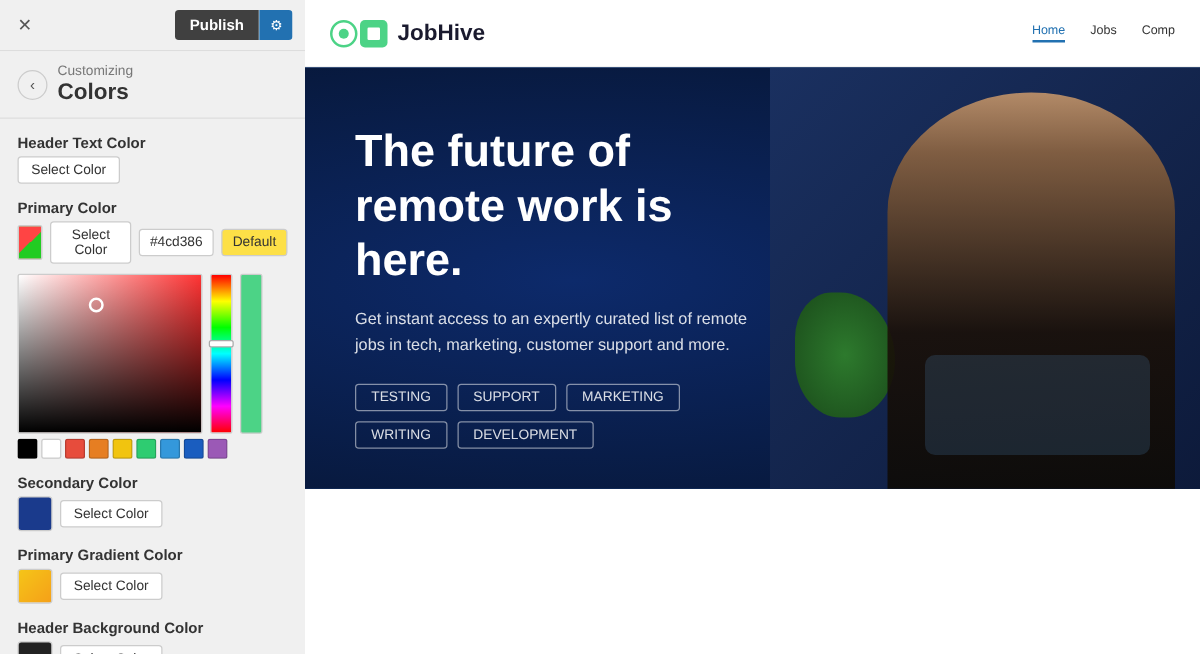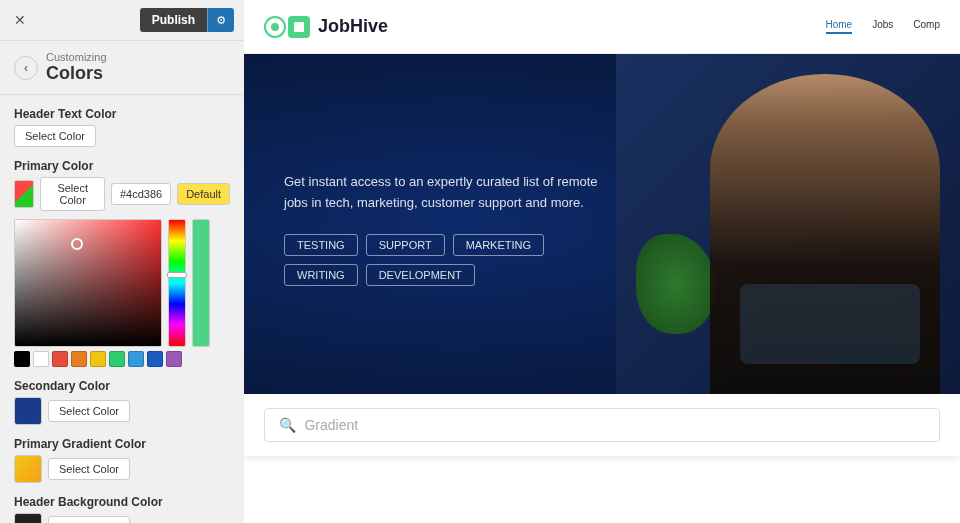--- a/index.html
+++ b/index.html
@@ -247,21 +247,21 @@
 
     .color-row-inline {
       display: flex;
       align-items: center;
       gap: 6px;
     }
 
     
     .right-panel {
       flex: 1;
-      height: 523px;
+      height: 391px;
       overflow: hidden;
       position: relative;
       background: #fff;
     }
 
     
     .site-nav {
       background: white;
       display: flex;
       align-items: center;
@@ -508,20 +508,21 @@
     <div class="site-nav-links">
       <span class="nav-link active">Home</span>
       <span class="nav-link">Jobs</span>
       <span class="nav-link">Comp</span>
     </div>
   </div>
 
   <div class="site-hero">
     <div class="hero-bg"></div>
     <div class="hero-content">
+      <h1 class="hero-title">The future of remote work is here.</h1>
       <p class="hero-subtitle">Get instant access to an expertly curated list of remote jobs in tech, marketing, customer support and more.</p>
       <div class="hero-tags">
         <span class="hero-tag">TESTING</span>
         <span class="hero-tag">SUPPORT</span>
         <span class="hero-tag">MARKETING</span>
         <span class="hero-tag">WRITING</span>
         <span class="hero-tag">DEVELOPMENT</span>
       </div>
     </div>
 

